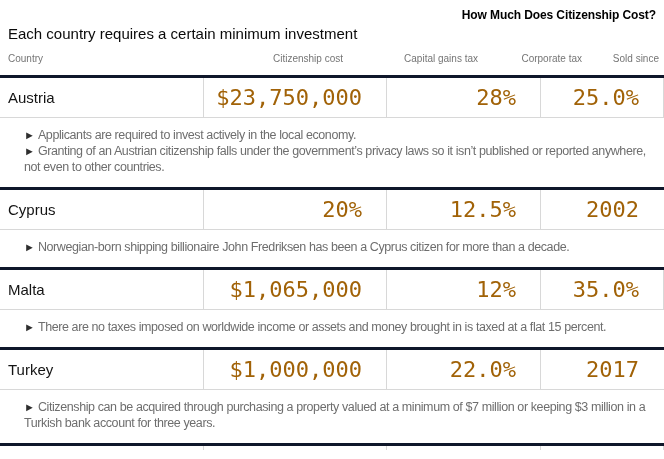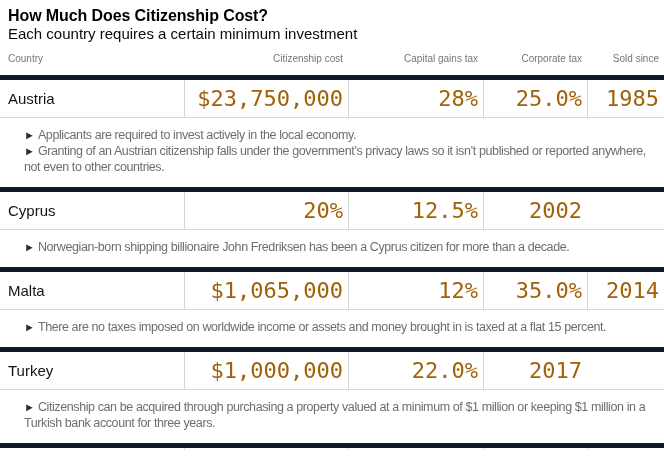--- a/index.html
+++ b/index.html
@@ -4,40 +4,41 @@
 <style>
   * { margin:0; padding:0; box-sizing:border-box; }
   html, body { background:#ffffff; }
   body {
     width:664px; height:459px; overflow:hidden;
     font-family:"Liberation Sans", sans-serif;
     color:#111;
   }
   .titles { padding:6px 8px 0 8px; }
   .title {
-    font-size:16px; font-weight:700; color:#000;
-    letter-spacing:-0.1px; line-height:19px;
+    font-size:12px; font-weight:700; color:#000;
+    letter-spacing:-0.1px; line-height:19px;text-align:right;
   }
   .subtitle {
     font-size:15px; color:#0a0a0a; line-height:18px;
   }
   .grid5 {
     display:grid;
     grid-template-columns:184px 164px 135px 104px 77px;
   }
   .thead {
     margin-top:10px; padding-bottom:11px;
     font-size:10px; color:#757575;
   }
   .hcell { text-align:right; padding-right:5px; }
   .hcell.left { text-align:left; padding-left:8px; padding-right:0; }
   .row {
     height:43px;
-    border-top:5px solid #0f172a;
+    border-top:3px solid #0f172a;
     border-bottom:1px solid #d8d8d8;
+    gap:19px;
   }
   .row.partial { height:7px; border-bottom:none; }
   .cell {
     display:flex; align-items:center; justify-content:flex-end;
     padding-right:5px; height:100%;
   }
   .cell + .cell { border-left:1px solid #d8d8d8; }
   .cell.country {
     justify-content:flex-start; padding-left:8px; padding-right:0;
     font-size:15px; color:#141414;
@@ -106,21 +107,21 @@
   <p class="note"><span class="marker">►</span><span>There are no taxes imposed on worldwide income or assets and money brought in is taxed at a flat 15 percent.</span></p>
 </div>
 
 <div class="row grid5">
   <div class="cell country">Turkey</div>
   <div class="cell num">$1,000,000</div>
   <div class="cell num">22.0%</div>
   <div class="cell num">2017</div>
 </div>
 <div class="notes">
-  <p class="note"><span class="marker">►</span><span>Citizenship can be acquired through purchasing a property valued at a minimum of $1 million or keeping $1 million in a Turkish bank account for three years.</span></p>
+  <p class="note"><span class="marker">►</span><span>Citizenship can be acquired through purchasing a property valued at a minimum of $7 million or keeping $3 million in a Turkish bank account for three years.</span></p>
 </div>
 
 <div class="row partial grid5">
   <div class="cell"></div>
   <div class="cell"></div>
   <div class="cell"></div>
   <div class="cell"></div>
   <div class="cell"></div>
 </div>
 

